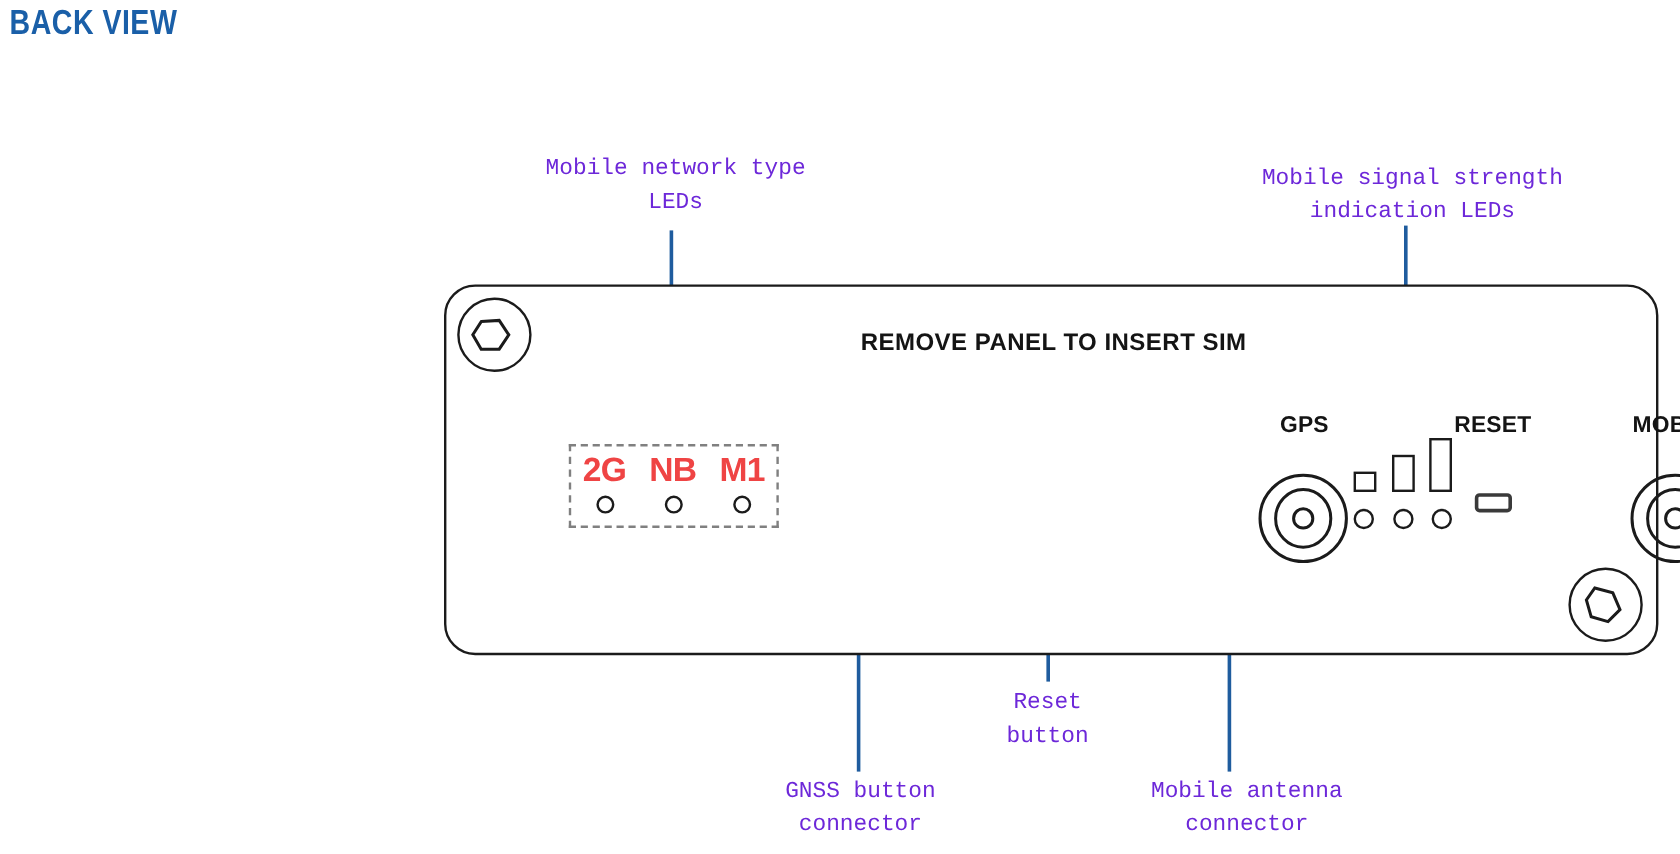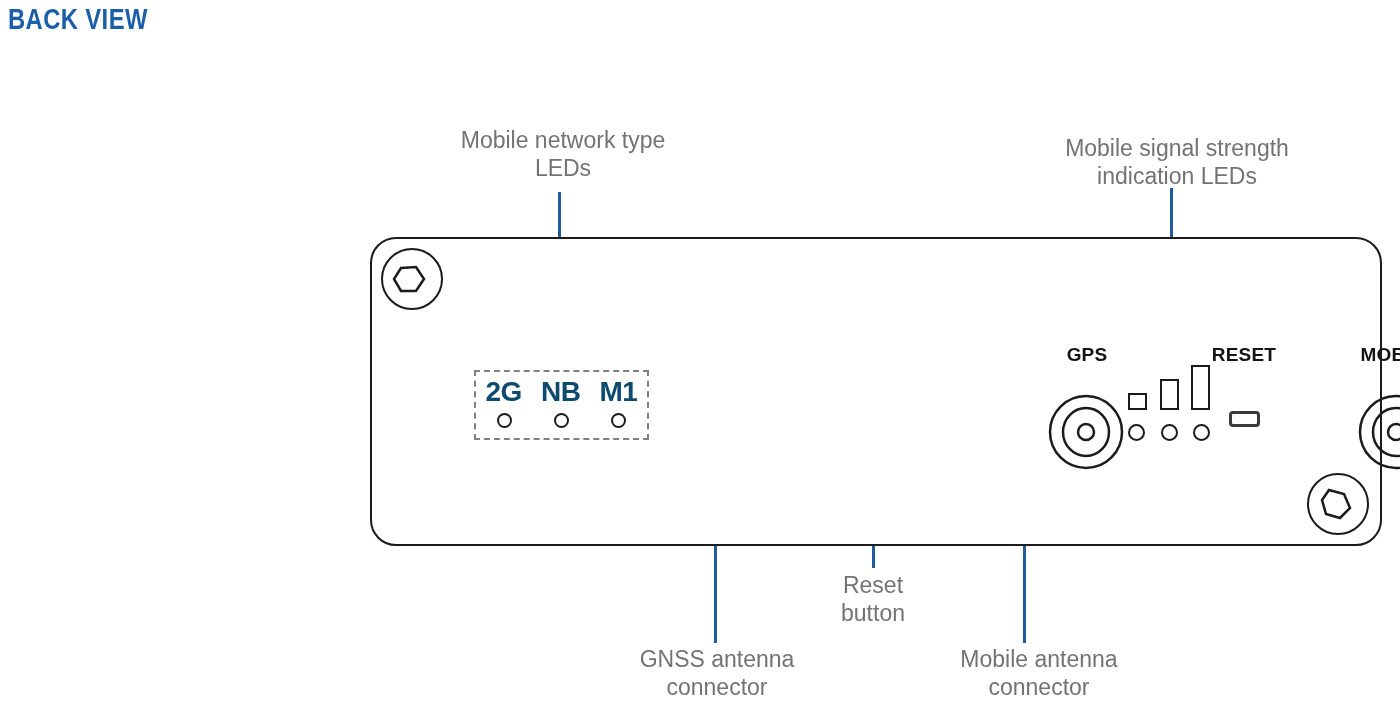--- a/index.html
+++ b/index.html
@@ -27,26 +27,26 @@
     letter-spacing: 0.5px;
     color: #1a5fa8;
     transform: scaleX(0.82);
     transform-origin: left top;
     white-space: nowrap;
   }
 
   
   .callout {
     position: absolute;
-    color: #737373;
-    font-size: 23px;
+    color: #6d28d9;
+    font-size: 19px;
     line-height: 28px;
     text-align: center;
     white-space: pre-line;
-    font-family: Liberation Sans, sans-serif;
+    font-family: Liberation Mono, monospace;
   }
   #callout-network-type { left: 398px; top: 126px; width: 330px; }
   #callout-signal       { left: 1012px; top: 134px; width: 330px; }
   #callout-gnss         { left: 586px; top: 645px; width: 262px; }
   #callout-reset        { left: 793px; top: 571px; width: 160px; }
   #callout-mobile-ant   { left: 908px; top: 645px; width: 262px; }
 
   
   .leader {
     position: absolute;
@@ -126,21 +126,21 @@
     left: 0;
     top: 4px;
     width: 100%;
     display: flex;
     justify-content: space-around;
     align-items: center;
   }
   #led-network-labels span {
     font-size: 28px;
     font-weight: bold;
-    color: #0c4a6e;
+    color: #ef4444;
     letter-spacing: -0.5px;
   }
   #led-network-circles {
     position: absolute;
     left: 0;
     top: 41px;
     width: 100%;
     display: flex;
     justify-content: space-around;
     align-items: center;
@@ -216,21 +216,21 @@
 <body>
 
 <div id="back-view-title">BACK VIEW</div>
 
 <div class="callout" id="callout-network-type">Mobile network type
 LEDs</div>
 
 <div class="callout" id="callout-signal">Mobile signal strength
 indication LEDs</div>
 
-<div class="callout" id="callout-gnss">GNSS  antenna
+<div class="callout" id="callout-gnss">GNSS  button
 connector</div>
 
 <div class="callout" id="callout-reset">Reset
 button</div>
 
 <div class="callout" id="callout-mobile-ant">Mobile antenna
 connector</div>
 
 <div class="leader" id="leader-network-type"></div>
 <div class="leader" id="leader-signal"></div>
@@ -245,20 +245,21 @@
       <polygon points="18,18 33,17 41,29 33,41 18,41 11,29" fill="none" stroke="#1b1b1b" stroke-width="2.5"></polygon>
     </svg>
   </div>
 
   <div class="screw" id="screw-bottom-right">
     <svg width="58" height="58" viewBox="0 0 58 58">
       <polygon points="20,15 35,19 41,33 31,43 17,39 13,25" fill="none" stroke="#1b1b1b" stroke-width="2.5"></polygon>
     </svg>
   </div>
 
+  <div id="sim-notice">REMOVE PANEL TO INSERT SIM</div>
 
   <div class="port-label" id="label-gps">GPS</div>
   <div class="port-label" id="label-reset">RESET</div>
   <div class="port-label" id="label-mobile">MOBILE</div>
 
   <div id="led-network-group">
     <div id="led-network-labels">
       <span>2G</span>
       <span>NB</span>
       <span>M1</span>

